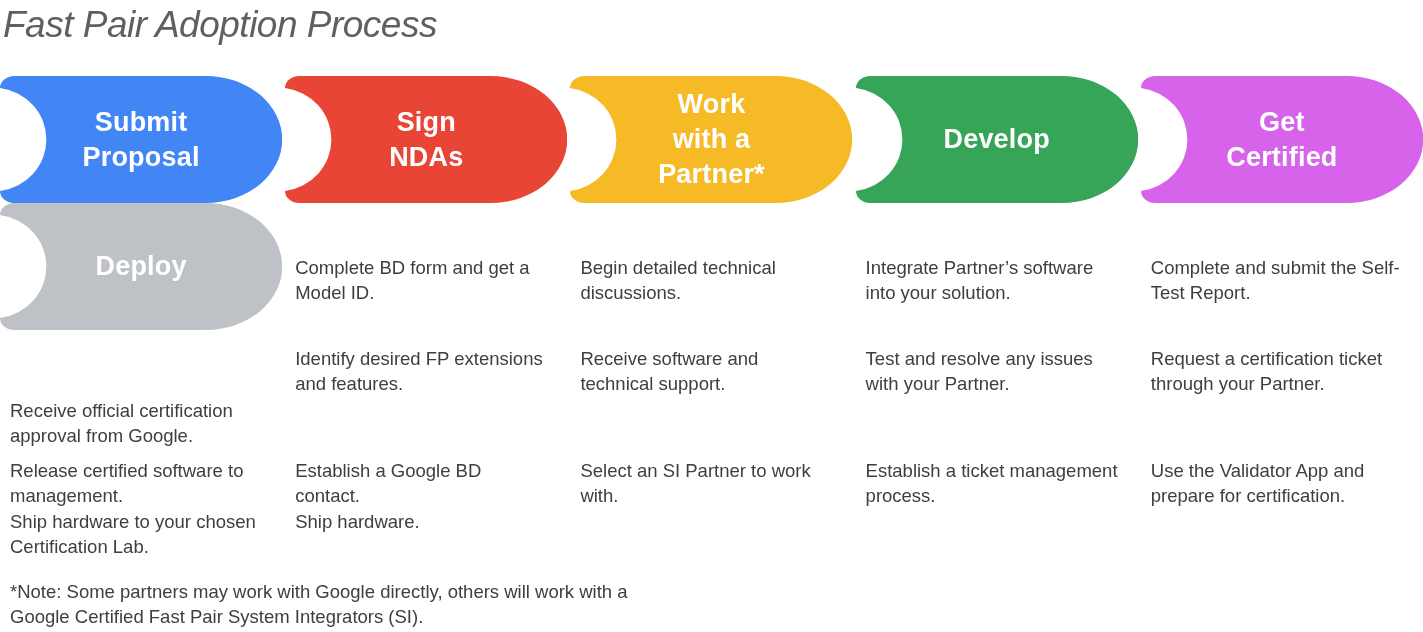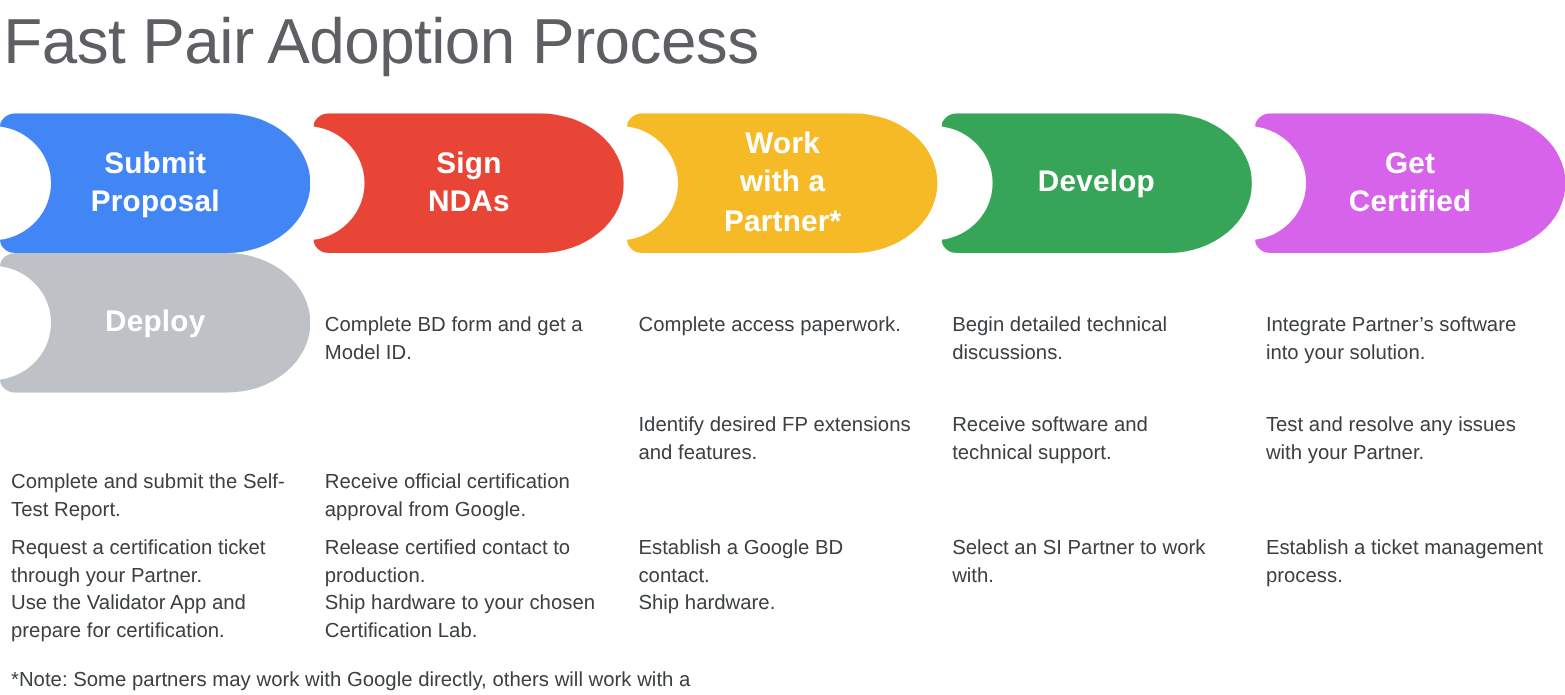--- a/index.html
+++ b/index.html
@@ -15,25 +15,26 @@
     color: #3c4043;
   }
   .page {
     width: 1423px;
     height: 632px;
     box-sizing: border-box;
     padding-top: 2px;
   }
   h1.title {
     margin: 0 10px 0 3px;
-    font-size: 58px;
+    font-size: 37px;
     font-weight: 400;
     line-height: 1.25;
     color: #5d5f63;
     letter-spacing: -0.5px;
+    font-style: italic;
   }
   .board {
     margin-top: 28px;
     display: grid;
     grid-template-columns: repeat(5, 1fr);
     grid-template-rows: 127px 143px 112px auto;
     column-gap: 3px;
     width: 1423px;
   }
   .shape {
@@ -127,31 +128,30 @@
     </div>
 
     <div class="shape">
       <svg viewBox="0 0 236 127" preserveAspectRatio="none">
         <path d="M 12 0 L 172 0 A 64 63.5 0 0 1 172 127 L 12 127 A 12 12 0 0 1 0 115 A 45 52 0 0 0 0 12 A 12 12 0 0 1 12 0 Z" fill="#BEC1C5"></path>
       </svg>
       <div class="shape-label">Deploy</div>
     </div>
 
     <div class="desc row-first">Complete BD form and get a Model ID.</div>
-    <div class="desc row-first">Complete access paperwork.</div>
     <div class="desc row-first">Begin detailed technical discussions.</div>
     <div class="desc row-first">Integrate Partner’s software into your solution.</div>
     <div class="desc row-first">Complete and submit the Self-Test Report.</div>
     <div class="desc row-first">Receive official certification approval from Google.</div>
 
     <div class="desc">Identify desired FP extensions and features.</div>
     <div class="desc">Receive software and technical support.</div>
     <div class="desc">Test and resolve any issues with your Partner.</div>
     <div class="desc">Request a certification ticket through your Partner.</div>
-    <div class="desc">Release certified contact to production.</div>
+    <div class="desc">Release certified software to management.</div>
 
     <div class="desc">Establish a Google BD contact.</div>
     <div class="desc">Select an SI Partner to work with.</div>
     <div class="desc">Establish a ticket management process.</div>
     <div class="desc">Use the Validator App and prepare for certification.</div>
     <div class="desc">Ship hardware to your chosen Certification Lab.</div>
     <div class="desc">Ship hardware.</div>
 
   </div>
 

